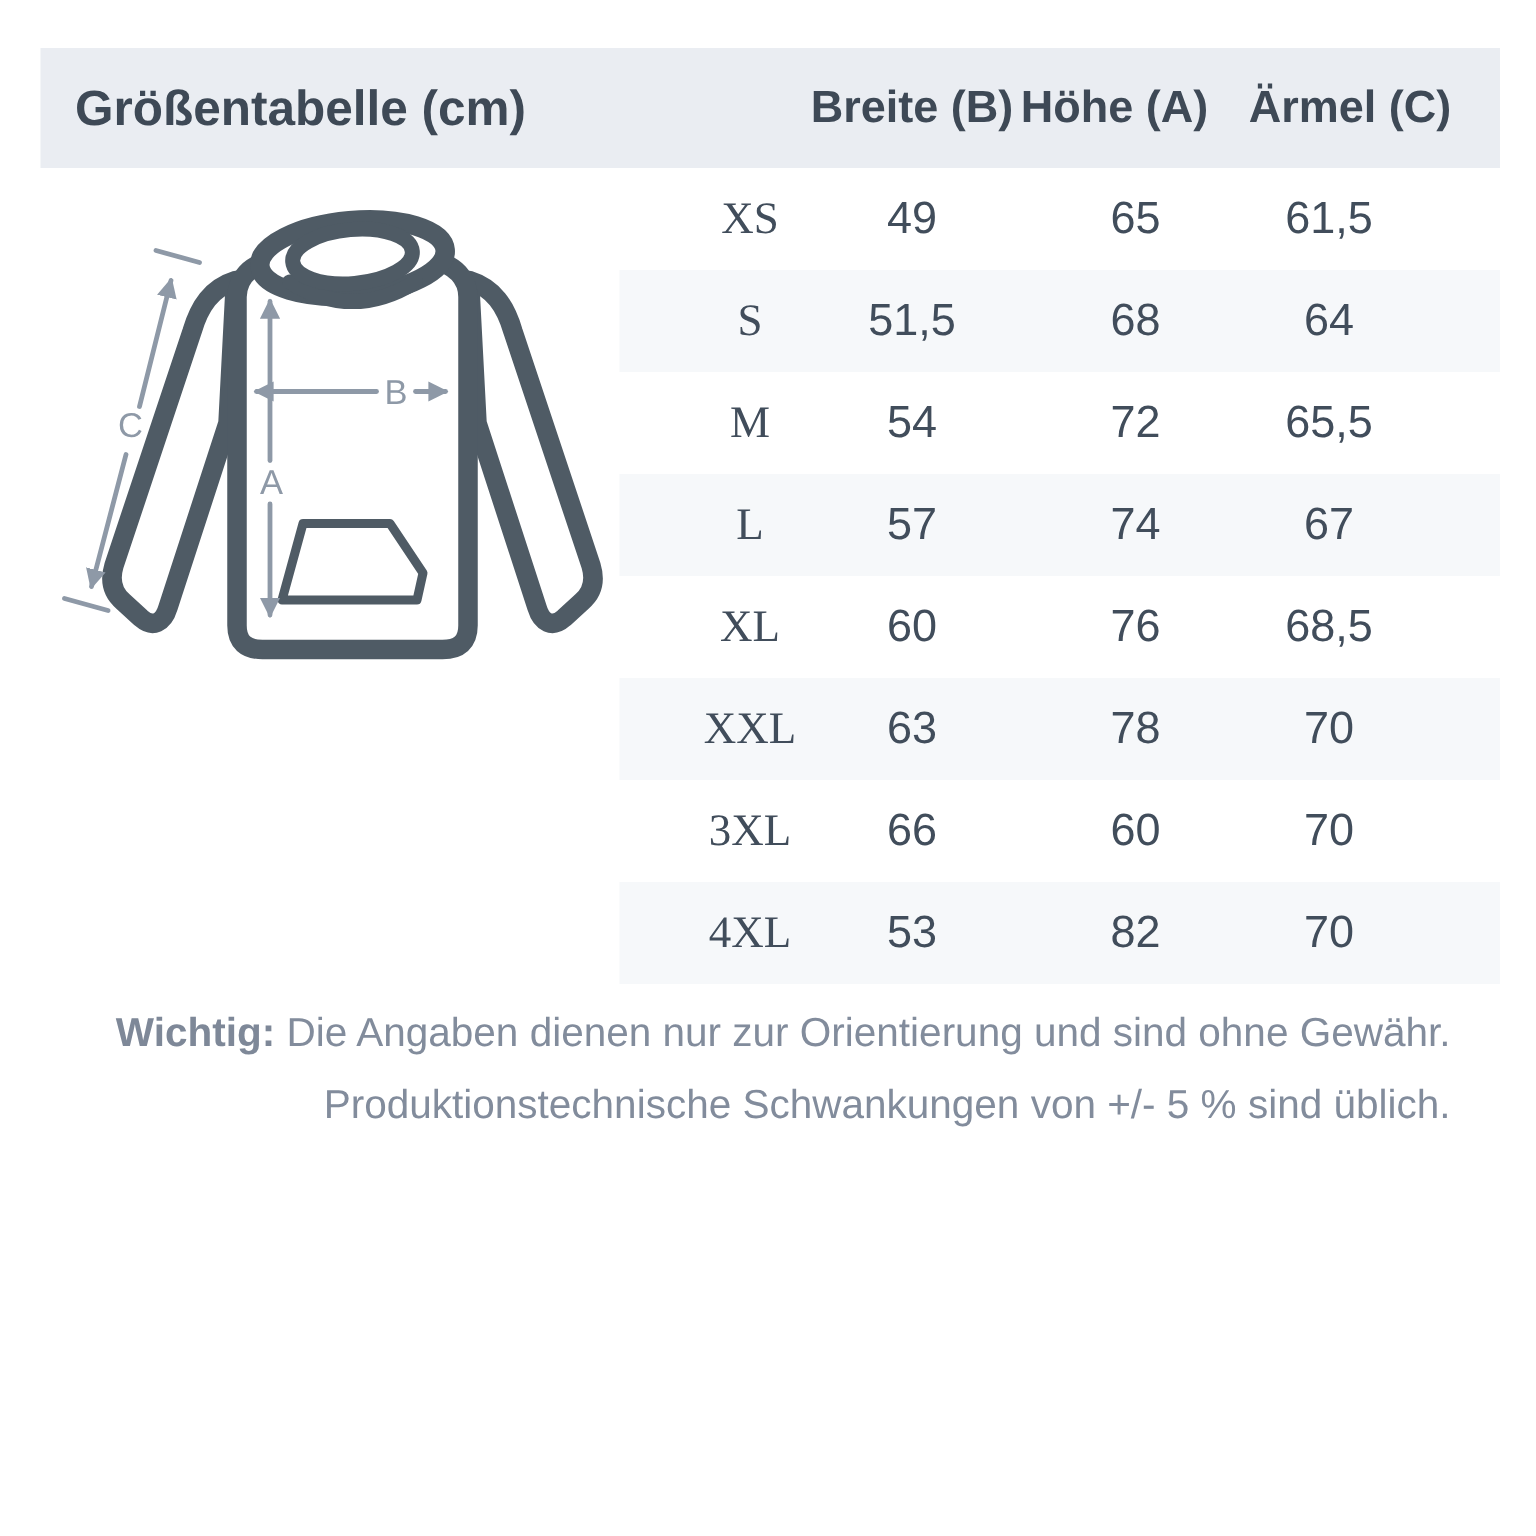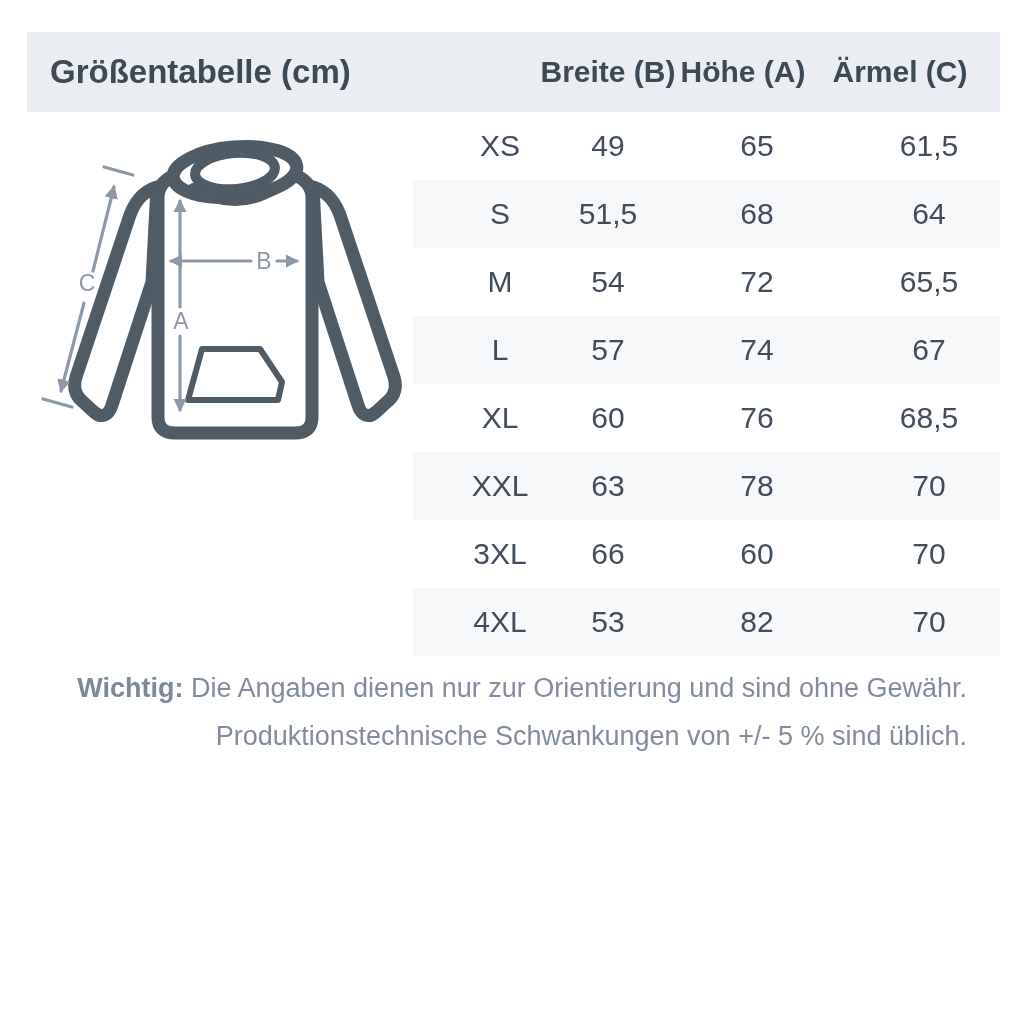--- a/index.html
+++ b/index.html
@@ -27,24 +27,24 @@
   .col-head.h-a { left:716px; }
   .col-head.h-c { left:873px; }
   
   .size-table { position:absolute; left:413px; top:112px; width:587px; }
   .size-row { position:relative; width:587px; height:68px; }
   .size-row:nth-child(even) { background:#f6f8fa; }
   .cell {
     position:absolute; top:0; height:68px; line-height:68px; font-size:30px;
     transform:translateX(-50%); white-space:nowrap; color:#414d5b;
   }
-  .cell.c-size  { left:87px;  }
+  .cell.c-size  { left:87px;font-family:Liberation Serif, serif;  }
   .cell.c-b     { left:195px;text-align:center; }
   .cell.c-h     { left:344px; }
-  .cell.c-c     { left:516px; }
+  .cell.c-c     { left:473px; }
   
   .diagram { position:absolute; left:40px; top:130px; width:380px; height:320px; }
   
   .note {
     position:absolute; left:47px; top:664px; width:920px;
     font-size:27px; line-height:48px; color:#828c9c;text-align:right;
   }
   .note b { font-weight:bold; color:#7e8898; }
 </style>
 </head>

